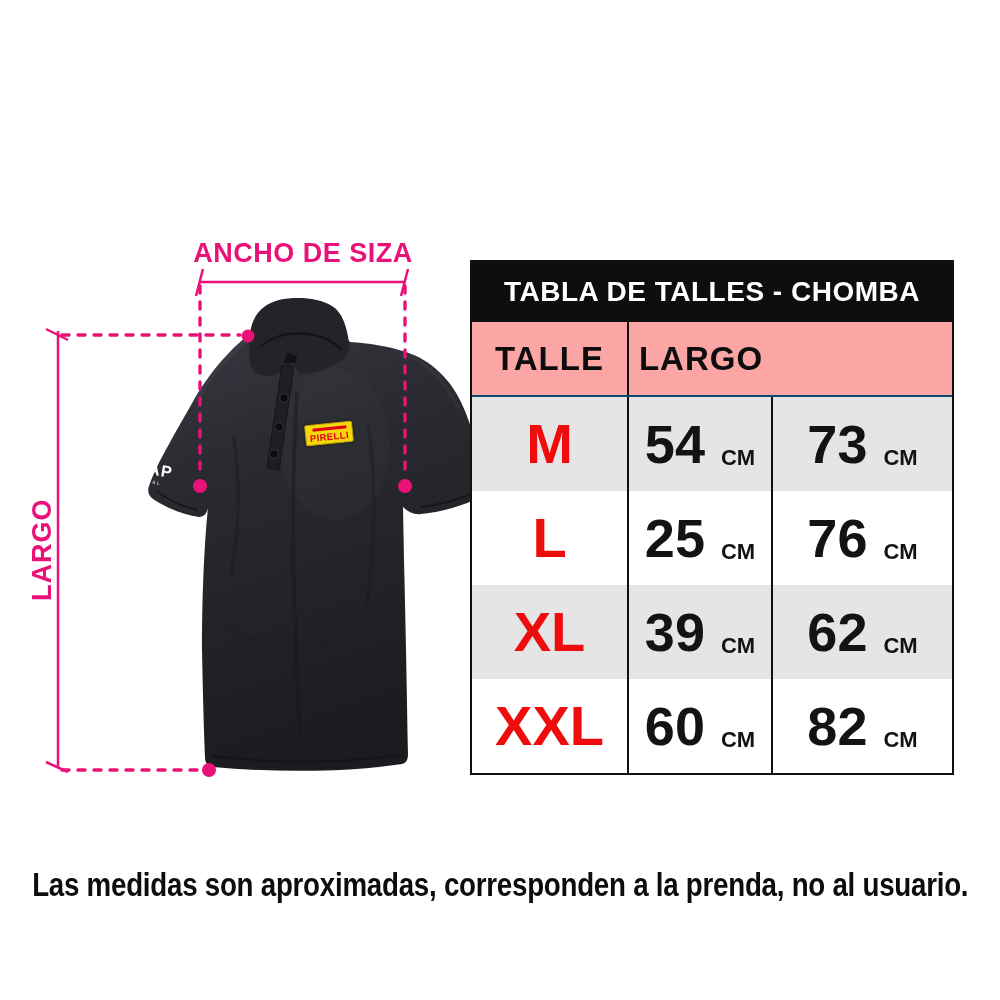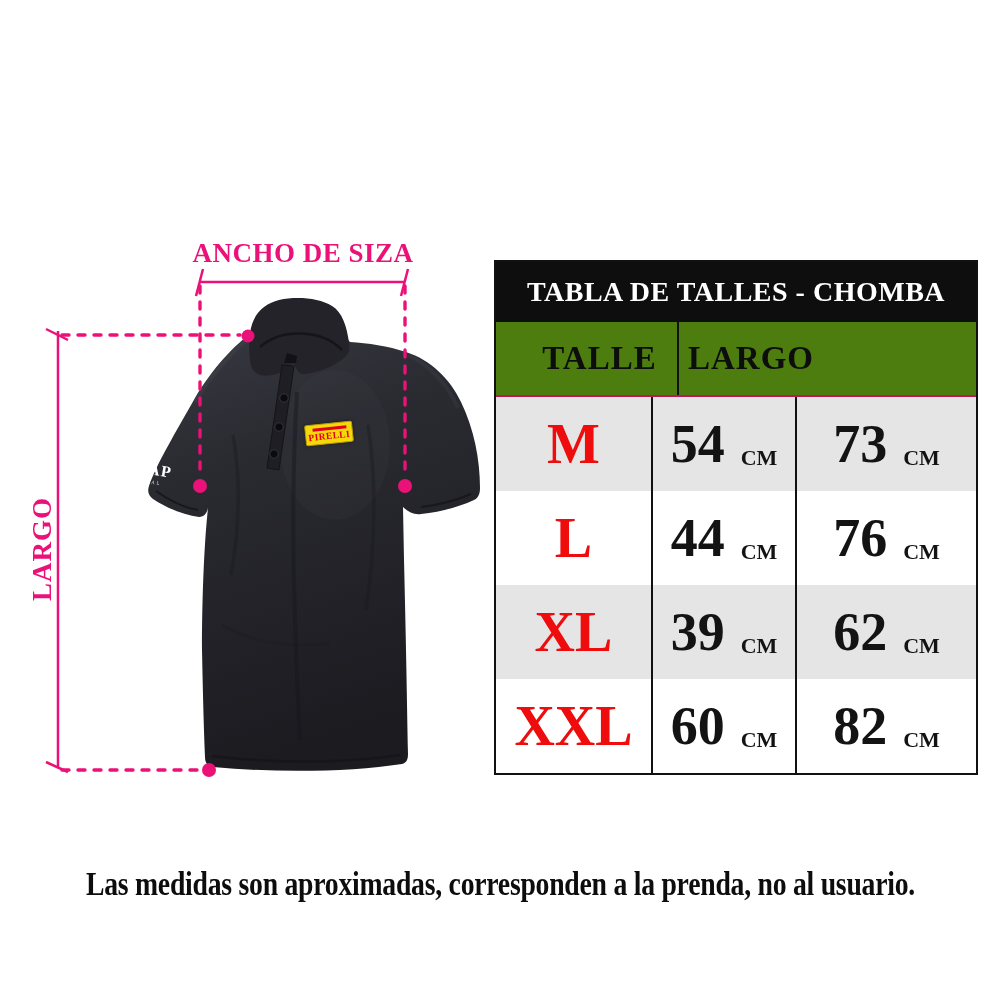--- a/index.html
+++ b/index.html
@@ -1,19 +1,19 @@
 <!DOCTYPE html>
 <html><head>
 <meta charset="utf-8">
 <style>
   html,body{margin:0;padding:0;background:#ffffff;}
   *{box-sizing:border-box;}
   .canvas{
     position:relative;width:1000px;height:1000px;background:#ffffff;overflow:hidden;
-    font-family:Liberation Serif, serif;
+    font-family:Liberation Sans, sans-serif;
   }
   .shirt-svg{position:absolute;left:0;top:0;width:1000px;height:1000px;}
 
   
   .width-label{
     position:absolute;left:178px;top:238px;width:250px;text-align:center;
     color:#EA1178;font-size:27px;font-weight:700;letter-spacing:.5px;white-space:nowrap;
   }
   .length-label{
     position:absolute;left:27px;top:601px;transform:rotate(-90deg);transform-origin:0 0;
@@ -33,28 +33,28 @@
   
   .sleeve-logo{
     position:absolute;left:123px;top:461px;transform:rotate(9deg);
     color:#ffffff;text-align:center;line-height:1;
   }
   .sleeve-logo .l1{font-size:16px;font-weight:700;letter-spacing:1px;display:block;}
   .sleeve-logo .l2{font-size:5px;font-weight:400;letter-spacing:1.6px;display:block;margin-top:2px;opacity:.85;}
 
   
   .size-table{
-    position:absolute;left:494px;top:260px;width:484px;
+    position:absolute;left:470px;top:260px;width:484px;
     border:2px solid #111;background:#fff;
   }
   .table-title{
     height:60px;background:#0E0E0E;color:#fff;display:flex;align-items:center;justify-content:center;
     font-size:28px;font-weight:700;letter-spacing:.5px;white-space:nowrap;
   }
-  .table-head{display:grid;grid-template-columns:157px 144px 1fr;height:75px;background:#4d7c0f;border-bottom:2px solid #be185d;padding-left:26px;}
+  .table-head{display:grid;grid-template-columns:157px 144px 1fr;height:75px;background:#fca5a5;border-bottom:2px solid #0c4a6e;}
   .th{display:flex;align-items:center;justify-content:center;font-size:33px;font-weight:700;
       letter-spacing:1px;color:#0d0d0d;border-right:2px solid #111;}
   .th:last-child{border-right:none;}
   .tr{display:grid;grid-template-columns:157px 144px 1fr;height:94px;background:#fff;}
   .tr.gray{background:#E5E5E5;}
   .td{display:flex;align-items:center;justify-content:center;border-right:2px solid #111;}
   .td:last-child{border-right:none;}
   .size-letter{color:#EE0C0C;font-size:56px;font-weight:700;line-height:1;}
   .meas{display:flex;align-items:flex-end;}
   .meas .mv{font-size:54px;font-weight:700;color:#131313;line-height:1;}
@@ -183,21 +183,21 @@
           </span>
         </div>
     </div>
 
     <div class="tr">
       <div class="td">
           <span class="size-letter">L</span>
         </div>
       <div class="td">
           <span class="meas">
-            <span class="mv">44</span>
+            <span class="mv">25</span>
             <span class="unit">CM</span>
           </span>
         </div>
       <div class="td">
           <span class="meas">
             <span class="mv">76</span>
             <span class="unit">CM</span>
           </span>
         </div>
     </div>

